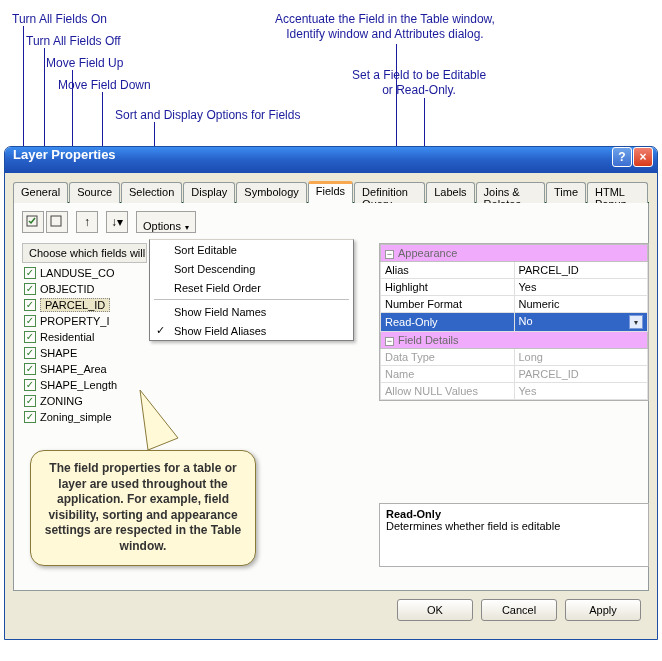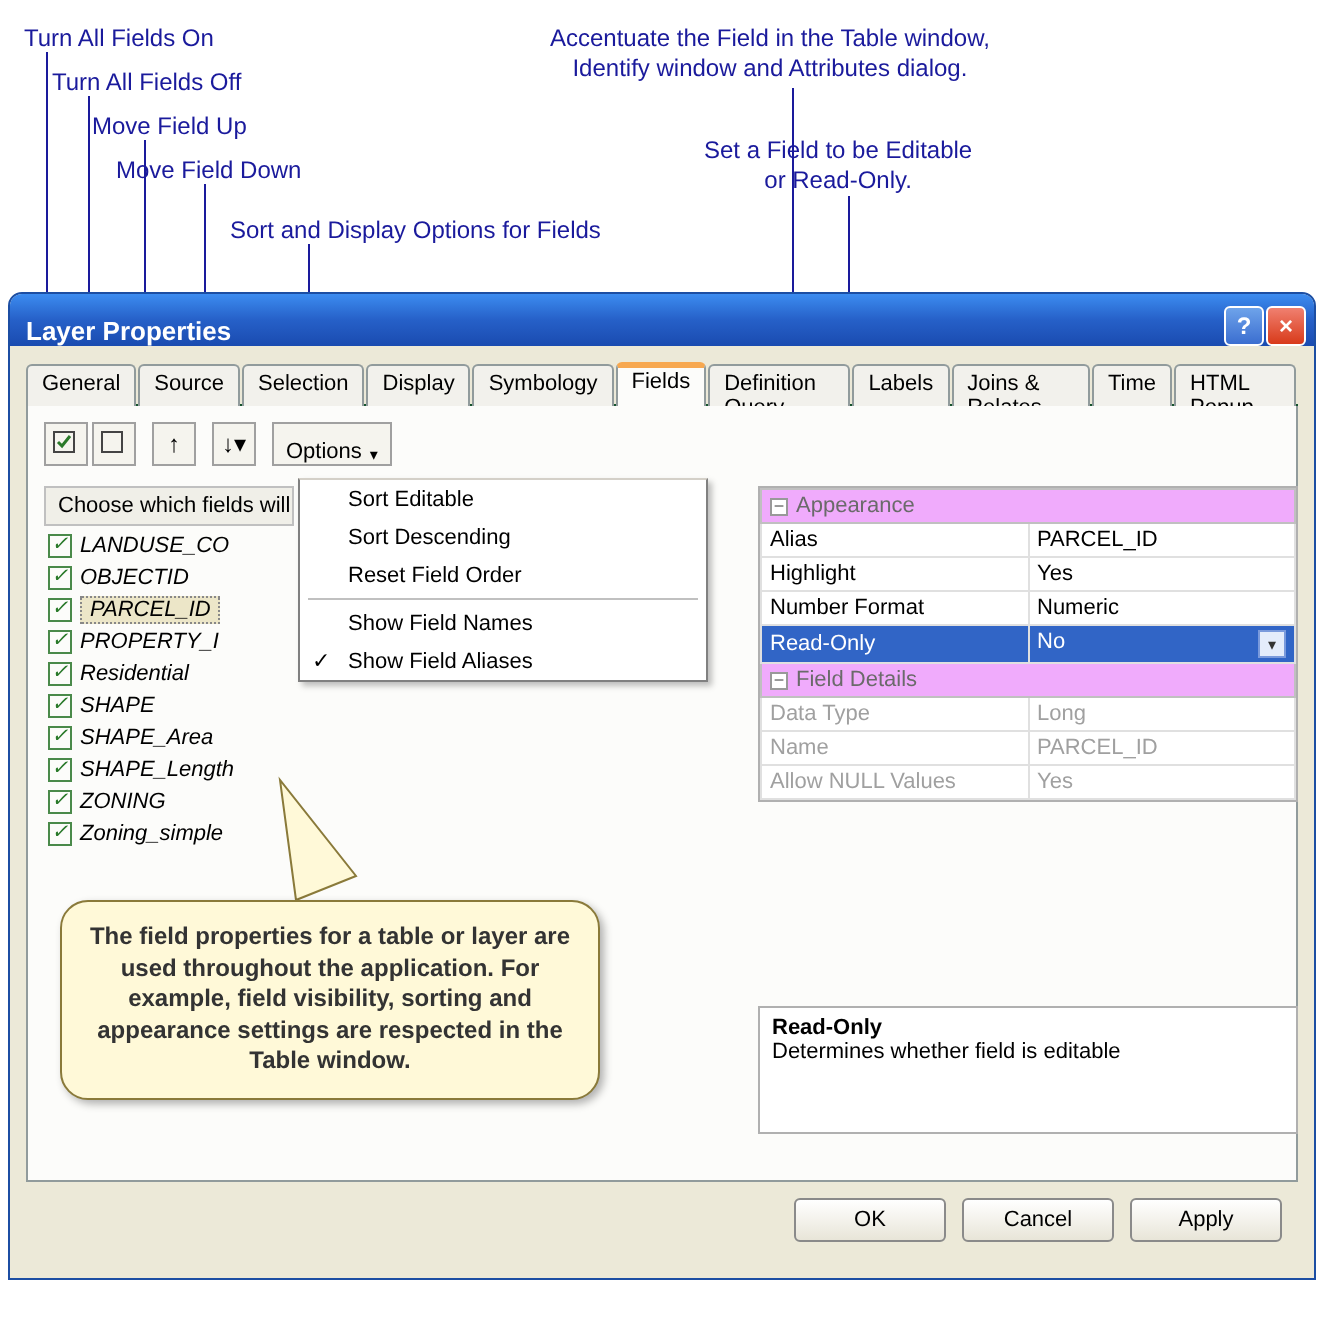--- a/index.html
+++ b/index.html
@@ -30,21 +30,21 @@
     top: 146px;
     width: 654px;
     border: 1px solid #1c4ea3;
     background: #ece9d8;
     border-radius: 7px 7px 0 0;
     overflow: hidden;
   }
   .titlebar {
     height: 26px;
     background: linear-gradient(to bottom,#3c8cf0 0%,#2660c8 50%,#1a4bb0 100%);
-    display:flex;align-items:flex-end;justify-content:space-between;
+    display:flex;align-items:flex-start;justify-content:space-between;
     padding:0 4px 0 8px;
     color:#fff;
     font-weight:bold;
     font-size:13px;
   }
   .titlebar .tbtns{display:flex;gap:1px;}
   .titlebar .tbtn{
     width:20px;height:20px;border:1px solid #fff;border-radius:3px;
     display:flex;align-items:center;justify-content:center;
     font-weight:bold;color:#fff;font-size:12px;
@@ -119,21 +119,20 @@
     border:1px solid #c0c0c0;
     background:#f0efe8;
     padding:3px 6px;
     font-size:11px;
     width:125px;
     white-space:nowrap;
     overflow:hidden;
   }
   .field-list{
     margin-top:2px;
-    font-style:italic;
   }
   .field-row{
     display:flex;align-items:center;gap:4px;
     padding:1px 2px;
     height:16px;
   }
   .chk{
     width:12px;height:12px;border:1px solid #4a8a4a;
     display:flex;align-items:center;justify-content:center;
   }
@@ -210,21 +209,21 @@
   .dlg-btn{
     width:76px;height:22px;
     border:1px solid #8a8a8a;
     background:linear-gradient(#fff,#e8e5d8);
     border-radius:3px;
     font-size:11px;
   }
   .callout{
     position:absolute;
     left:30px;top:450px;
-    width:270px;
+    width:226px;
     background:#fff9d8;
     border:1px solid #8a7a3a;
     border-radius:14px;
     padding:10px 12px;
     box-shadow:2px 2px 4px rgba(0,0,0,.3);
     font-size:12px;
     font-weight:bold;
     color:#333;
     text-align:center;
     line-height:1.3;

